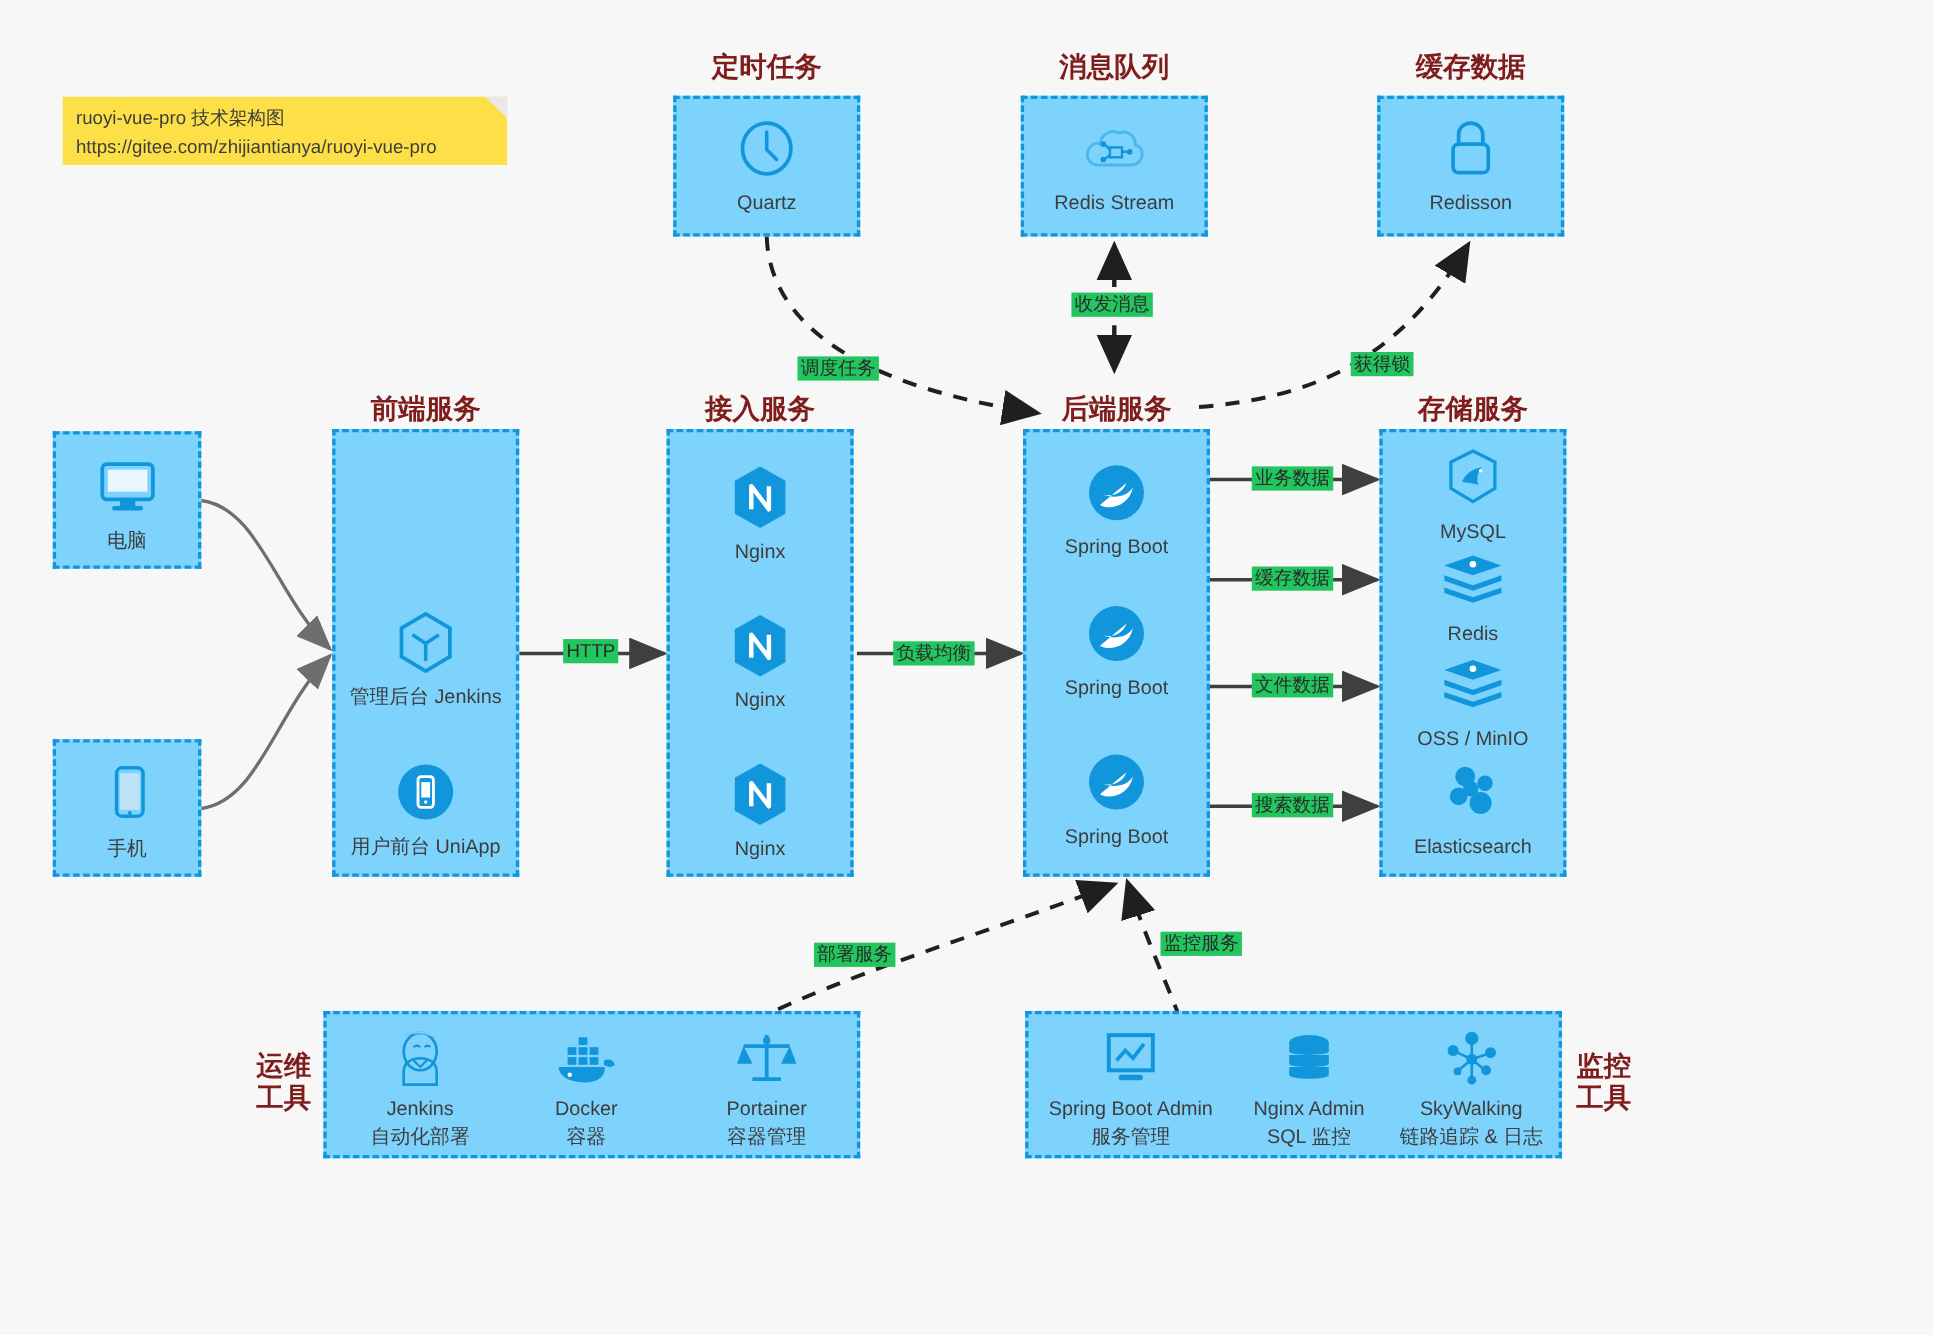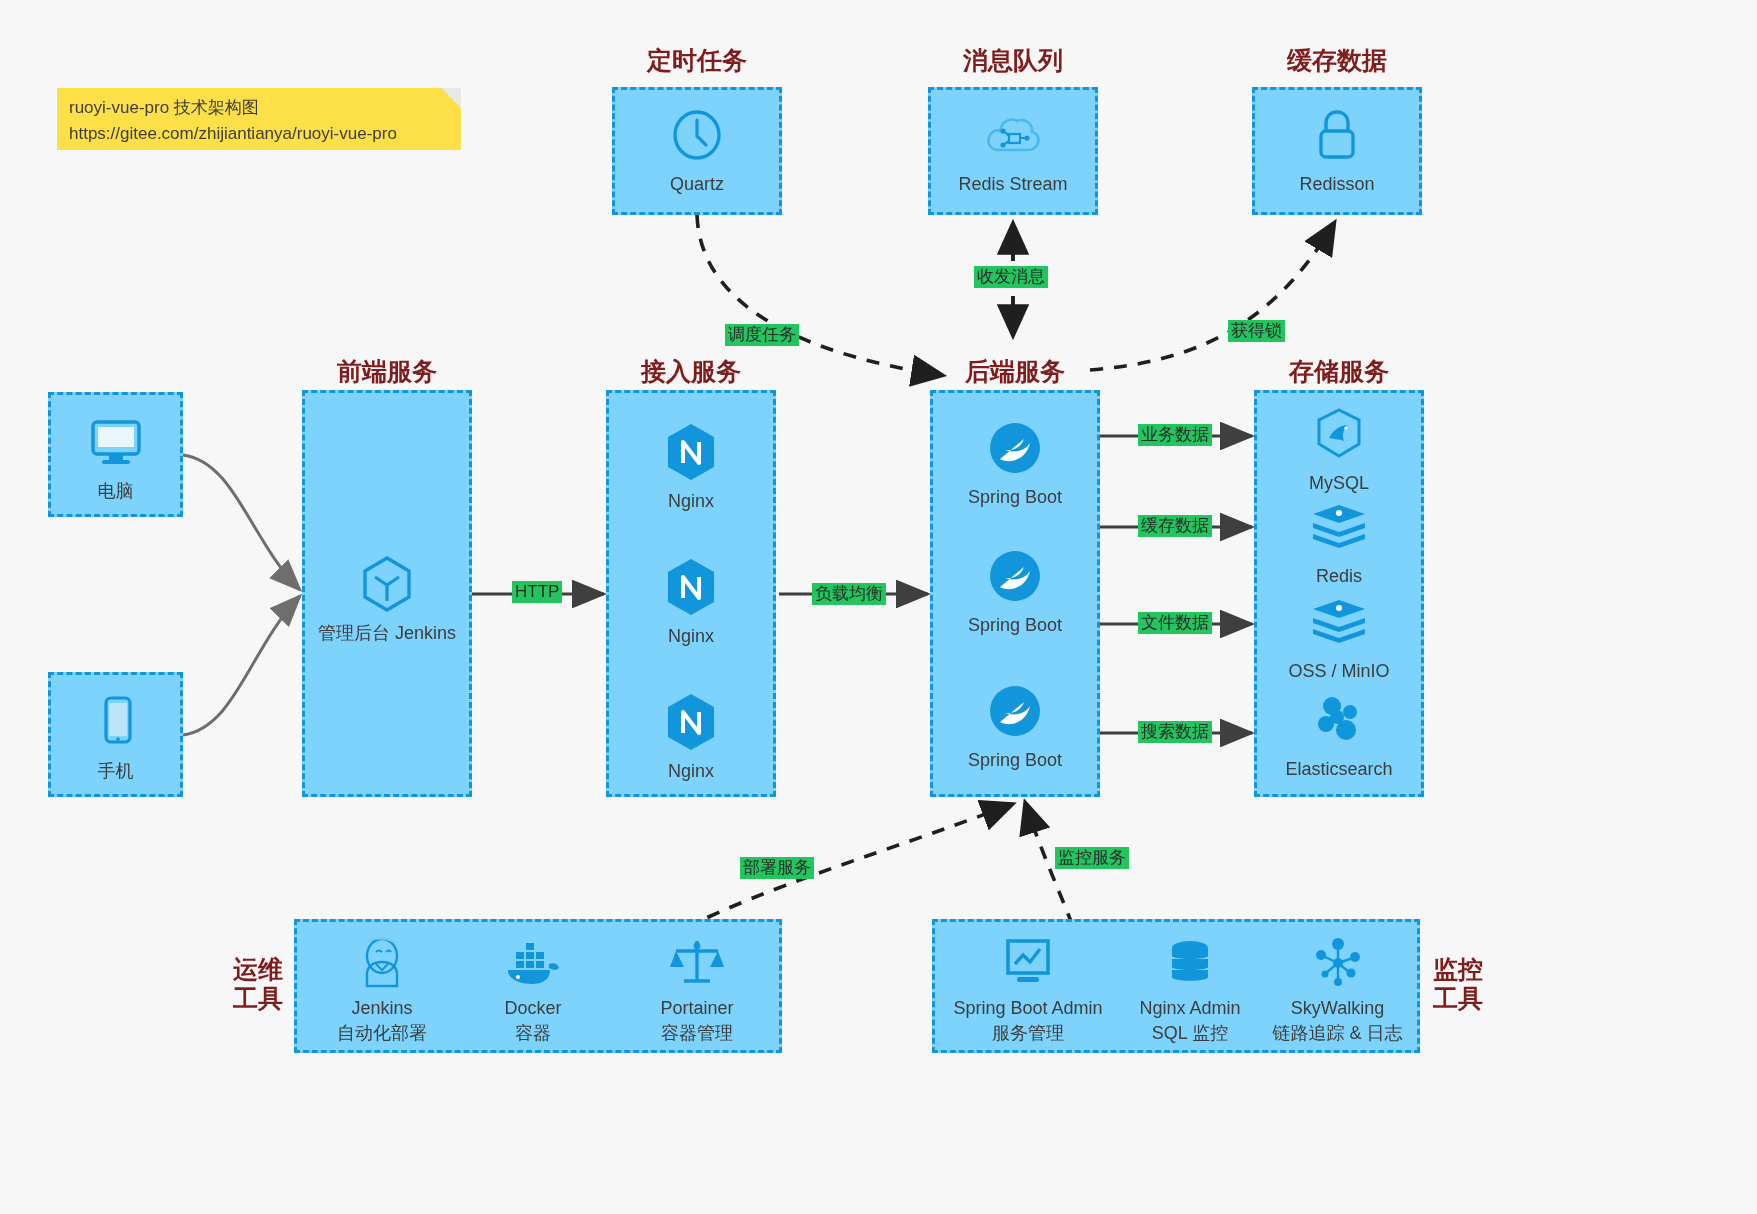--- a/index.html
+++ b/index.html
@@ -184,20 +184,31 @@
   <div class="grp" style="left:302px;top:390px;width:170px;height:407px;">
     <div class="node" style="top:160px;">
       <div class="ico">
         <svg width="56" height="60" viewBox="0 0 56 60">
             <path d="M28,4 L50,17 L50,43 L28,56 L6,43 L6,17 Z" fill="none" stroke="#1296db" stroke-width="3.4"></path>
             <path d="M28,31 L28,47 M28,31 L16,23 M28,31 L40,23" stroke="#1296db" stroke-width="3.2" fill="none"></path>
           </svg>
       </div>
       <div class="lbl">管理后台 Jenkins</div>
     </div>
+    <div class="node" style="top:296px;">
+      <div class="ico">
+        <svg width="56" height="56" viewBox="0 0 56 56">
+            <circle cx="28" cy="28" r="25" fill="#1296db"></circle>
+            <rect x="21" y="14" width="14" height="28" rx="3" fill="none" stroke="#fff" stroke-width="2.6"></rect>
+            <rect x="24" y="19" width="8" height="14" fill="#fff"></rect>
+            <circle cx="28" cy="37" r="1.6" fill="#fff"></circle>
+          </svg>
+      </div>
+      <div class="lbl">用户前台 UniApp</div>
+    </div>
   </div>
 
   <div class="grp-title" style="left:606px;top:355px;width:170px;">接入服务</div>
   <div class="grp" style="left:606px;top:390px;width:170px;height:407px;">
     <div class="node" style="top:28px;">
       <div class="ico">
         <svg width="56" height="62" viewBox="0 0 56 62">
             <path d="M28,3 L51,16 L51,46 L28,59 L5,46 L5,16 Z" fill="#1296db"></path>
             <path d="M20,42 L20,21 L36,42 L36,21" fill="none" stroke="#fff" stroke-width="4" stroke-linejoin="round"></path>
           </svg>

